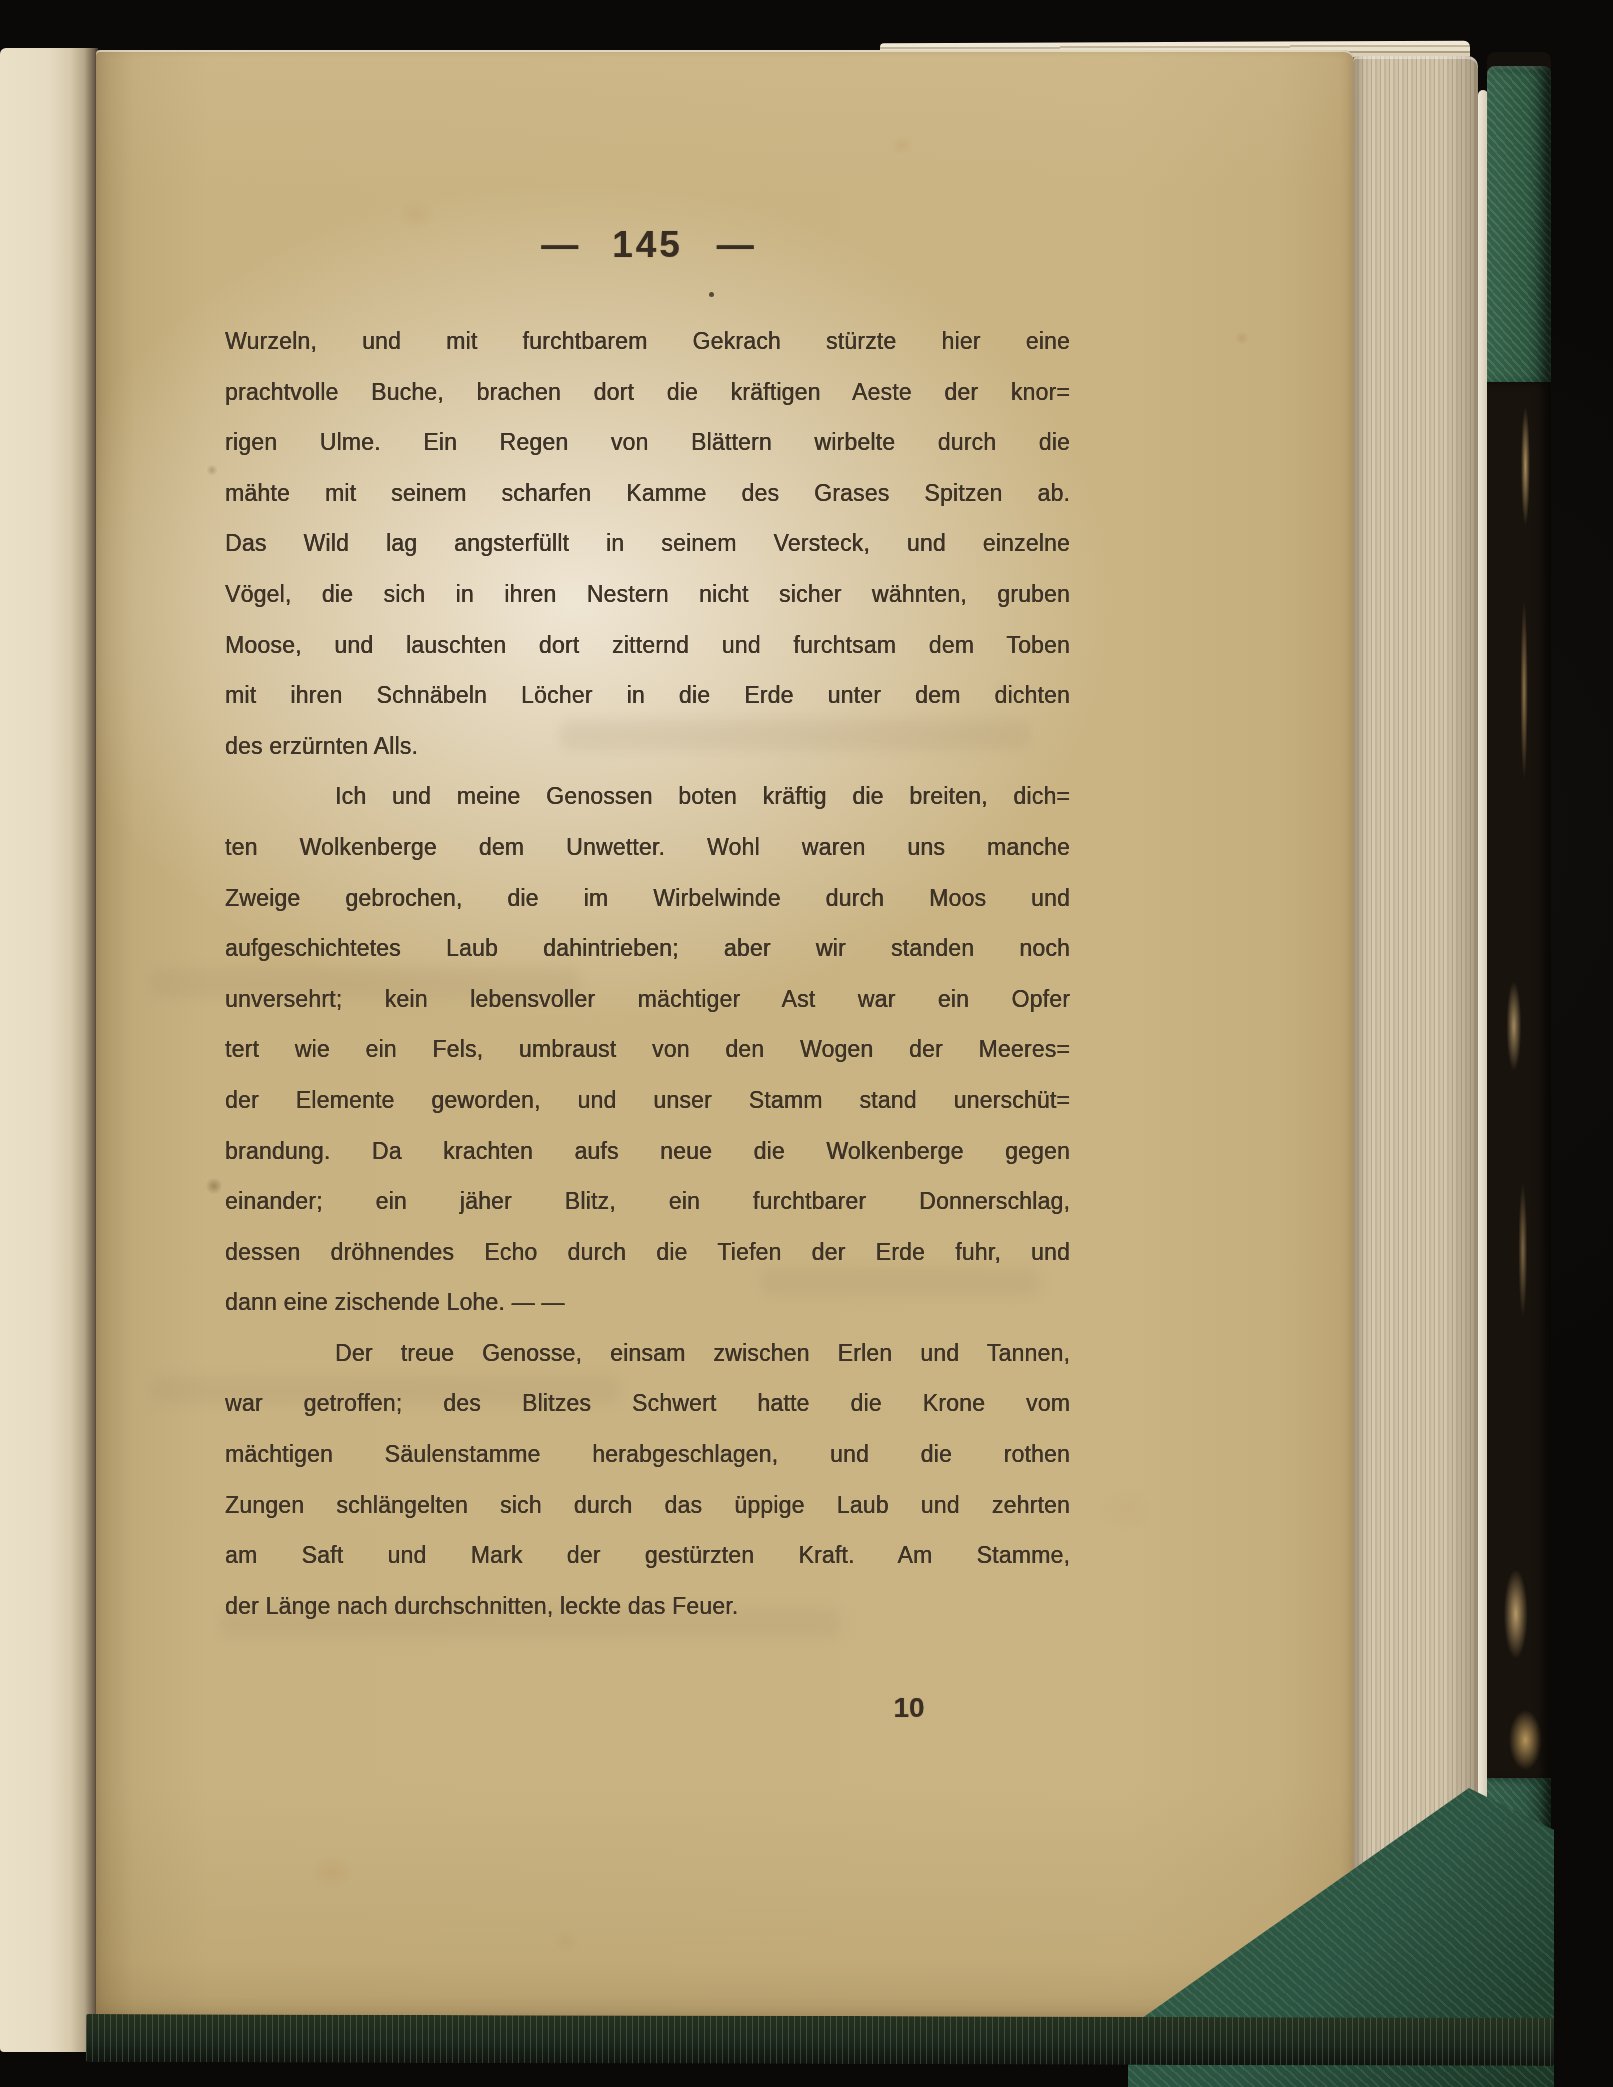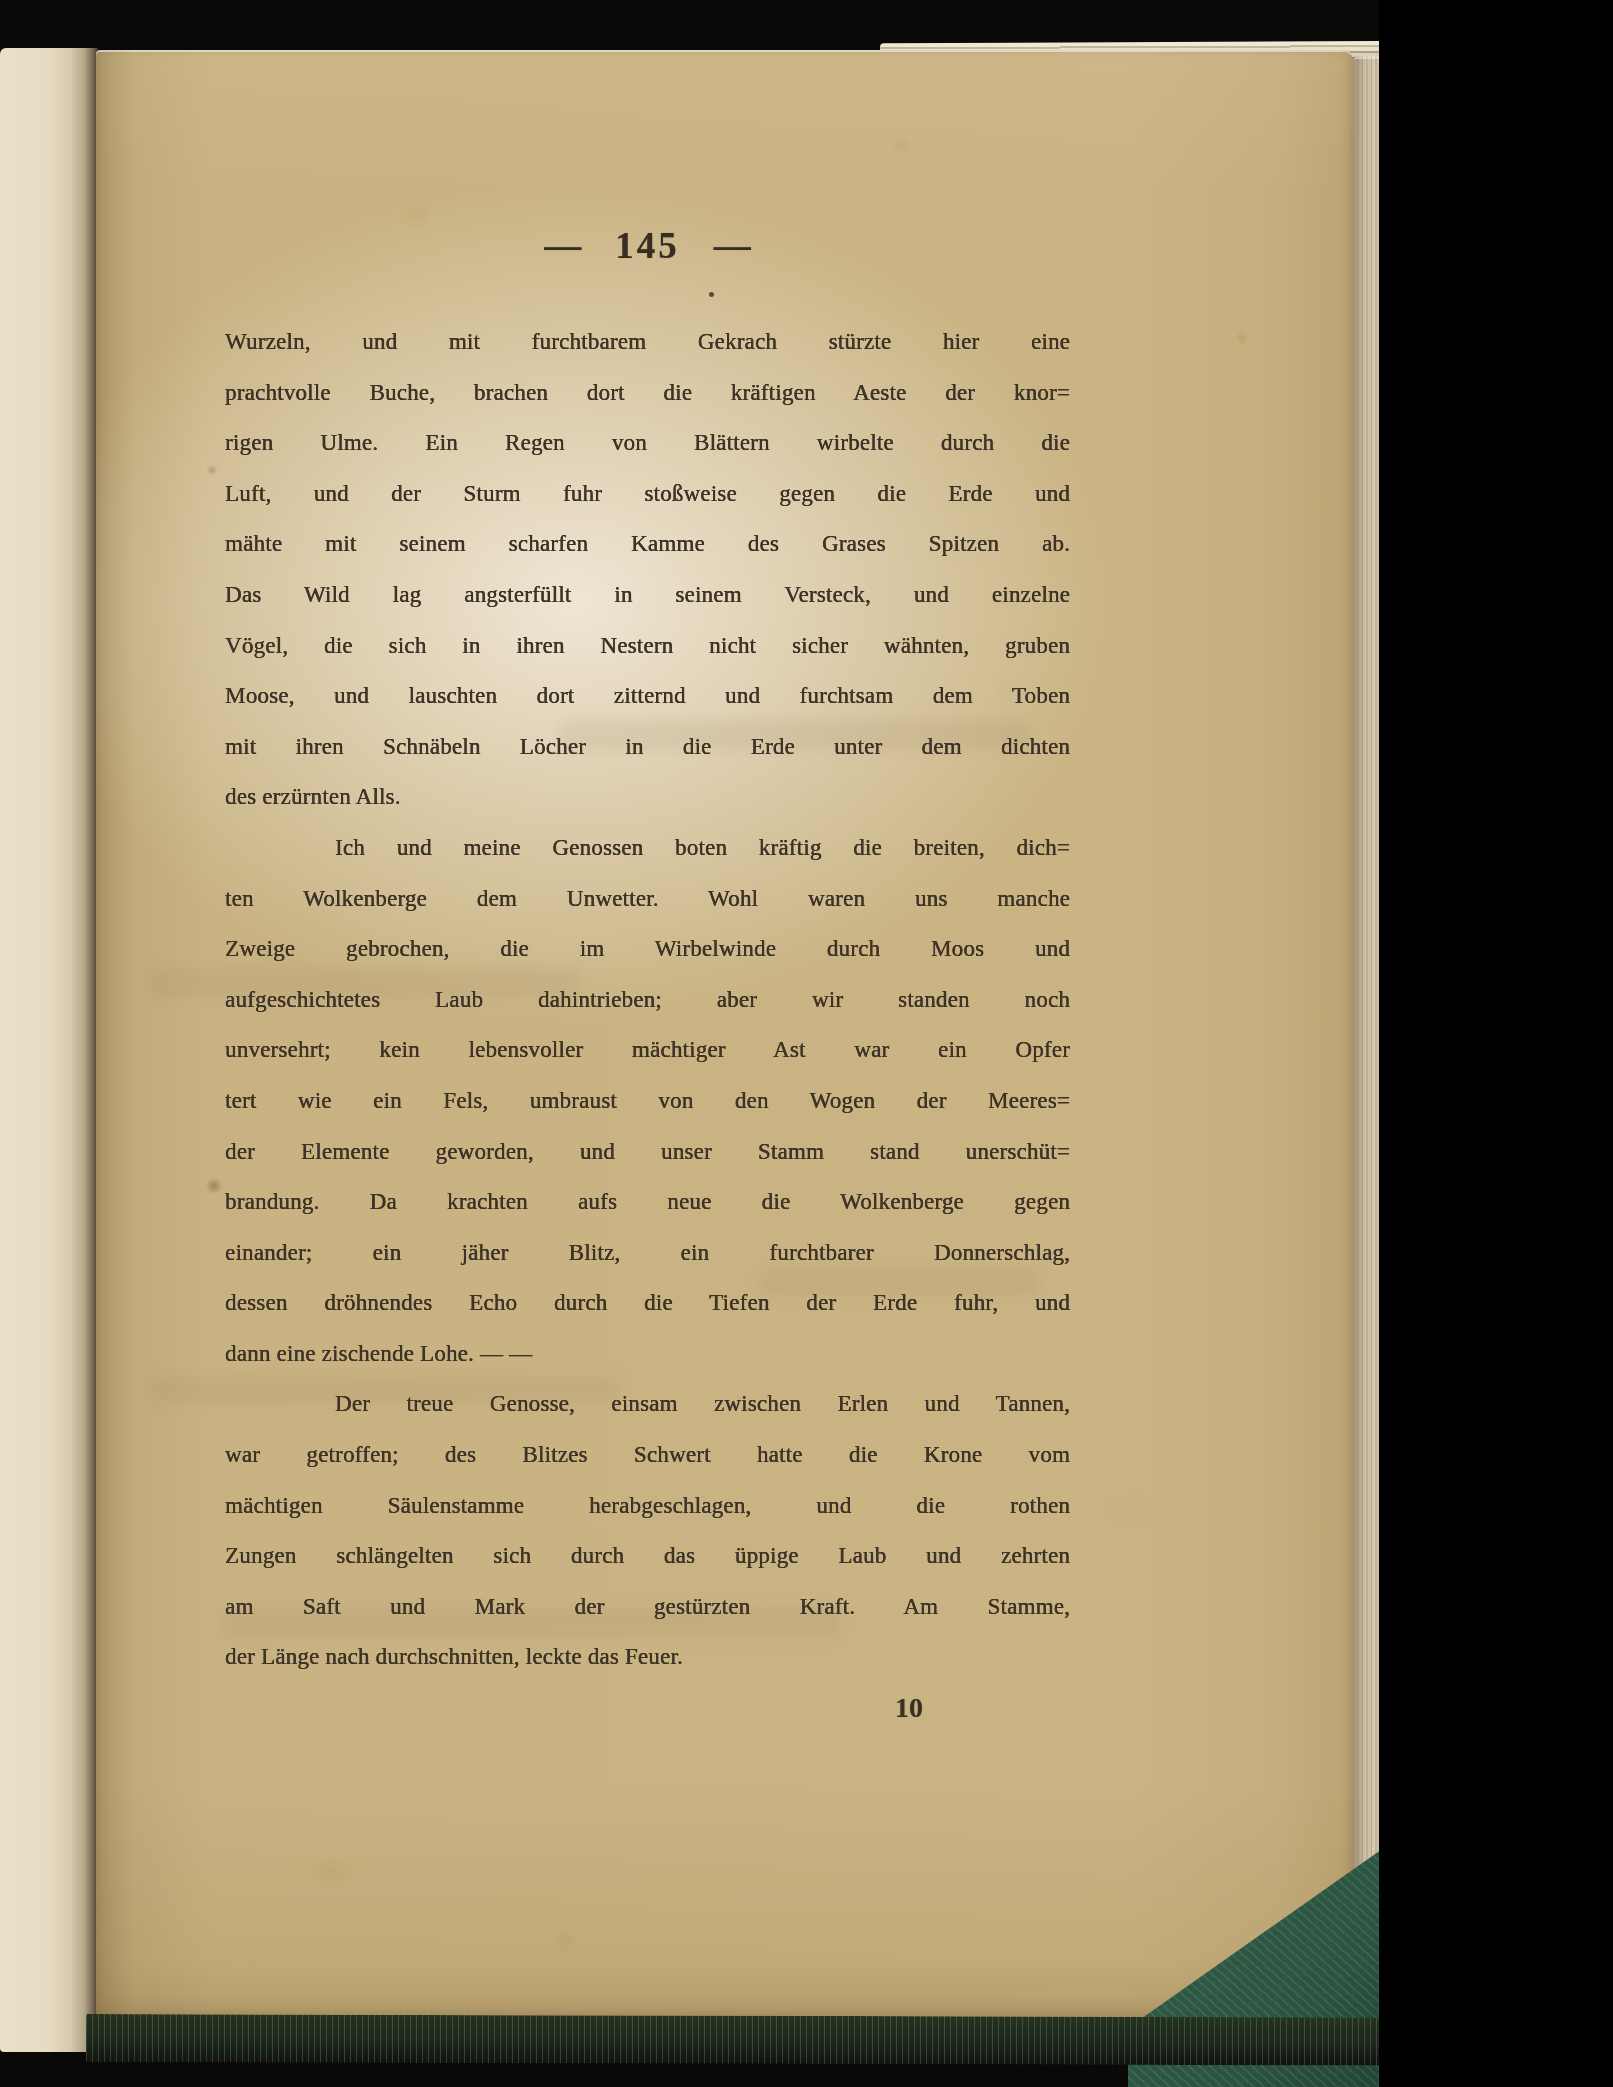--- a/index.html
+++ b/index.html
@@ -1,21 +1,21 @@
 <!DOCTYPE html>
 <html><head>
 <meta charset="utf-8">
 <style>
   html,body{margin:0;padding:0;background:#000;}
   .photo{
-    position:relative;width:1379px;height:2087px;overflow:hidden;
+    position:relative;width:1613px;height:2087px;overflow:hidden;
     background:
       radial-gradient(1200px 900px at 70% 40%, #141110 0%, #0b0907 70%),
       #0b0907;
-    font-family:Liberation Serif, serif;
+    font-family:Liberation Sans, sans-serif;
   }
   
   .left-page{
     position:absolute;left:0;top:48px;width:98px;height:2004px;
     background:linear-gradient(90deg,#eae0c8 0%,#e6dbc2 50%,#d6c9ac 72%,#b4a689 86%,#6d5f4b 96%,#3a3226 100%);
     border-radius:6px 0 0 4px;
   }
   .gutter-hair{
     position:absolute;left:99px;top:70px;width:2px;height:1060px;
     background:linear-gradient(180deg,rgba(70,50,30,.8) 0%,rgba(70,50,30,.35) 60%,rgba(70,50,30,0) 100%);
@@ -174,21 +174,20 @@
 
     <div class="page-header">
       <span class="dash">—</span><span class="num">145</span><span class="dash">—</span>
     </div>
     <div class="header-dot"></div>
 
     <div class="lines">
       <span class="line">Wurzeln, und mit furchtbarem Gekrach stürzte hier eine</span>
       <span class="line">prachtvolle Buche, brachen dort die kräftigen Aeste der knor=</span>
       <span class="line">rigen Ulme.  Ein Regen von Blättern wirbelte durch die</span>
-      <span class="line">Luft, und der Sturm fuhr stoßweise gegen die Erde und</span>
       <span class="line">mähte mit seinem scharfen Kamme des Grases Spitzen ab.</span>
       <span class="line">Das Wild lag angsterfüllt in seinem Versteck, und einzelne</span>
       <span class="line">Vögel, die sich in ihren Nestern nicht sicher wähnten, gruben</span>
       <span class="line">Moose, und lauschten dort zitternd und furchtsam dem Toben</span>
       <span class="line">mit ihren Schnäbeln Löcher in die Erde unter dem dichten</span>
       <span class="line para-end">des erzürnten Alls.</span>
       <span class="line indent">Ich und meine Genossen boten kräftig die breiten, dich=</span>
       <span class="line">ten Wolkenberge dem Unwetter.  Wohl waren uns manche</span>
       <span class="line">Zweige gebrochen, die im Wirbelwinde durch Moos und</span>
       <span class="line">aufgeschichtetes Laub dahintrieben; aber wir standen noch</span>

